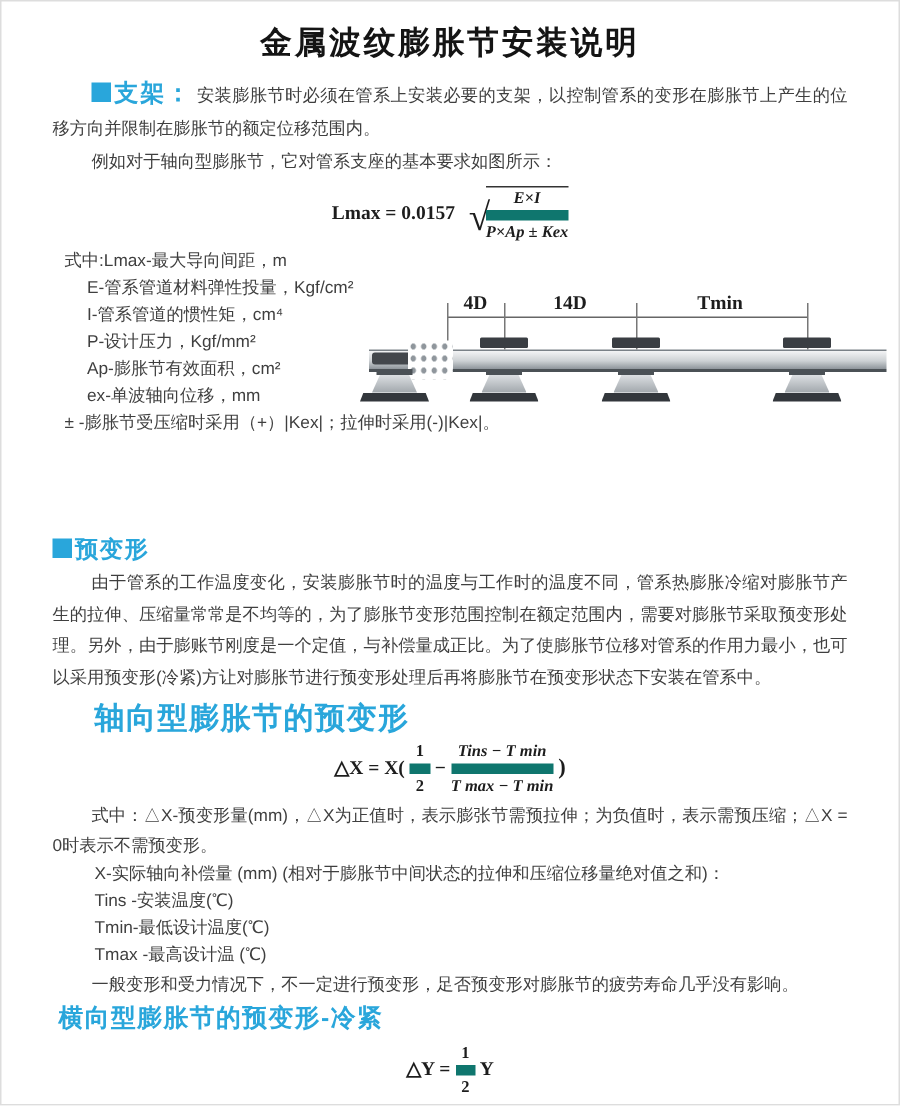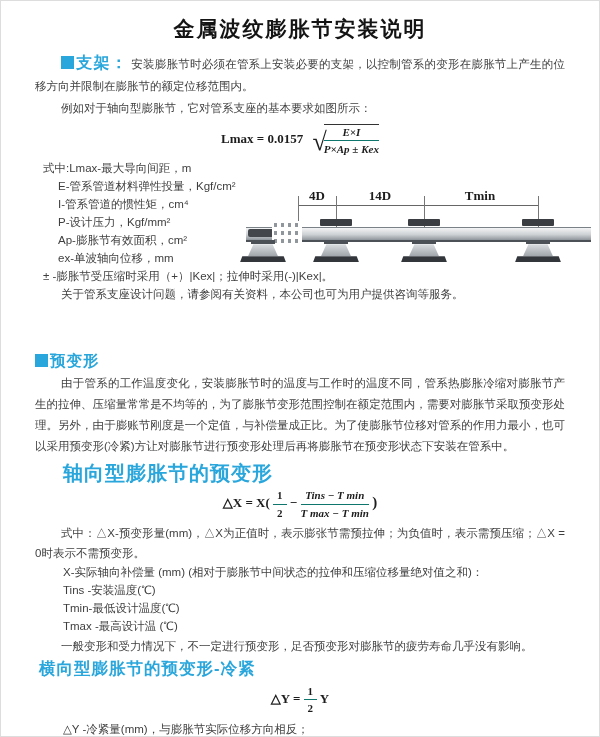--- a/index.html
+++ b/index.html
@@ -15,21 +15,21 @@
   .body-text { font-size:11.5px; line-height:22px; text-align:justify; }
   .sec-para { margin:9px 34px 0; text-indent:26px; }
   .marker { display:inline-block; width:13px; height:13px; background:#29a6db; vertical-align:-1px; margin-right:2px; }
   .sec-title { color:#29a6db; font-weight:bold; font-size:16px; letter-spacing:1px; }
   .example-line { margin:0 34px; text-indent:26px; }
   
   .formula { text-align:center; font-family:"Liberation Serif", serif; font-weight:bold; color:#1d1d1d; font-size:13px; }
   .f-lmax { margin:5px 0 2px; }
   .sqrt-sym { font-size:26px; font-weight:400; vertical-align:-7px; margin:0 -3px 0 6px; }
   .frac { display:inline-block; vertical-align:middle; font-size:11px; line-height:1.3; text-align:center; font-weight:bold; }
-  .frac .num { display:block; border-bottom:1px solid #0f766e; padding:0 4px 1px; }
+  .frac .num { display:block; border-bottom:7px solid #0f766e; padding:0 4px 1px; }
   .frac .den { display:block; padding-top:1px; }
   .frac.ital { font-style:italic; }
   .under-root { border-top:1px solid #333; }
   
   .defs-wrap { position:relative; margin:2px 6px 0 42px; min-height:166px; }
   .def-line { font-size:11.5px; line-height:18px; }
   .def-line.sub { padding-left:15px; }
   .def-line.closing { padding-left:18px; }
   .diagram { position:absolute; top:26px; left:203px; width:350px; height:88px; }
   .dim-line { position:absolute; left:52px; top:20px; width:240px; height:1px; background:#666; }
@@ -91,21 +91,20 @@
   </div>
 
   <div class="defs-wrap">
     <div class="def-line">式中:Lmax-最大导向间距，m</div>
     <div class="def-line sub">E-管系管道材料弹性投量，Kgf/cm²</div>
     <div class="def-line sub">I-管系管道的惯性矩，cm⁴</div>
     <div class="def-line sub">P-设计压力，Kgf/mm²</div>
     <div class="def-line sub">Ap-膨胀节有效面积，cm²</div>
     <div class="def-line sub">ex-单波轴向位移，mm</div>
     <div class="def-line">± -膨胀节受压缩时采用（+）|Kex|；拉伸时采用(-)|Kex|。</div>
-    <div class="def-line closing">关于管系支座设计问题，请参阅有关资料，本公司也可为用户提供咨询等服务。</div>
 
     <div class="diagram">
       <div class="dim-line"></div>
       <div class="tick t1"></div>
       <div class="tick t2"></div>
       <div class="tick t3"></div>
       <div class="tick t4"></div>
       <div class="dim-label l1">4D</div>
       <div class="dim-label l2">14D</div>
       <div class="dim-label l3">Tmin</div>

